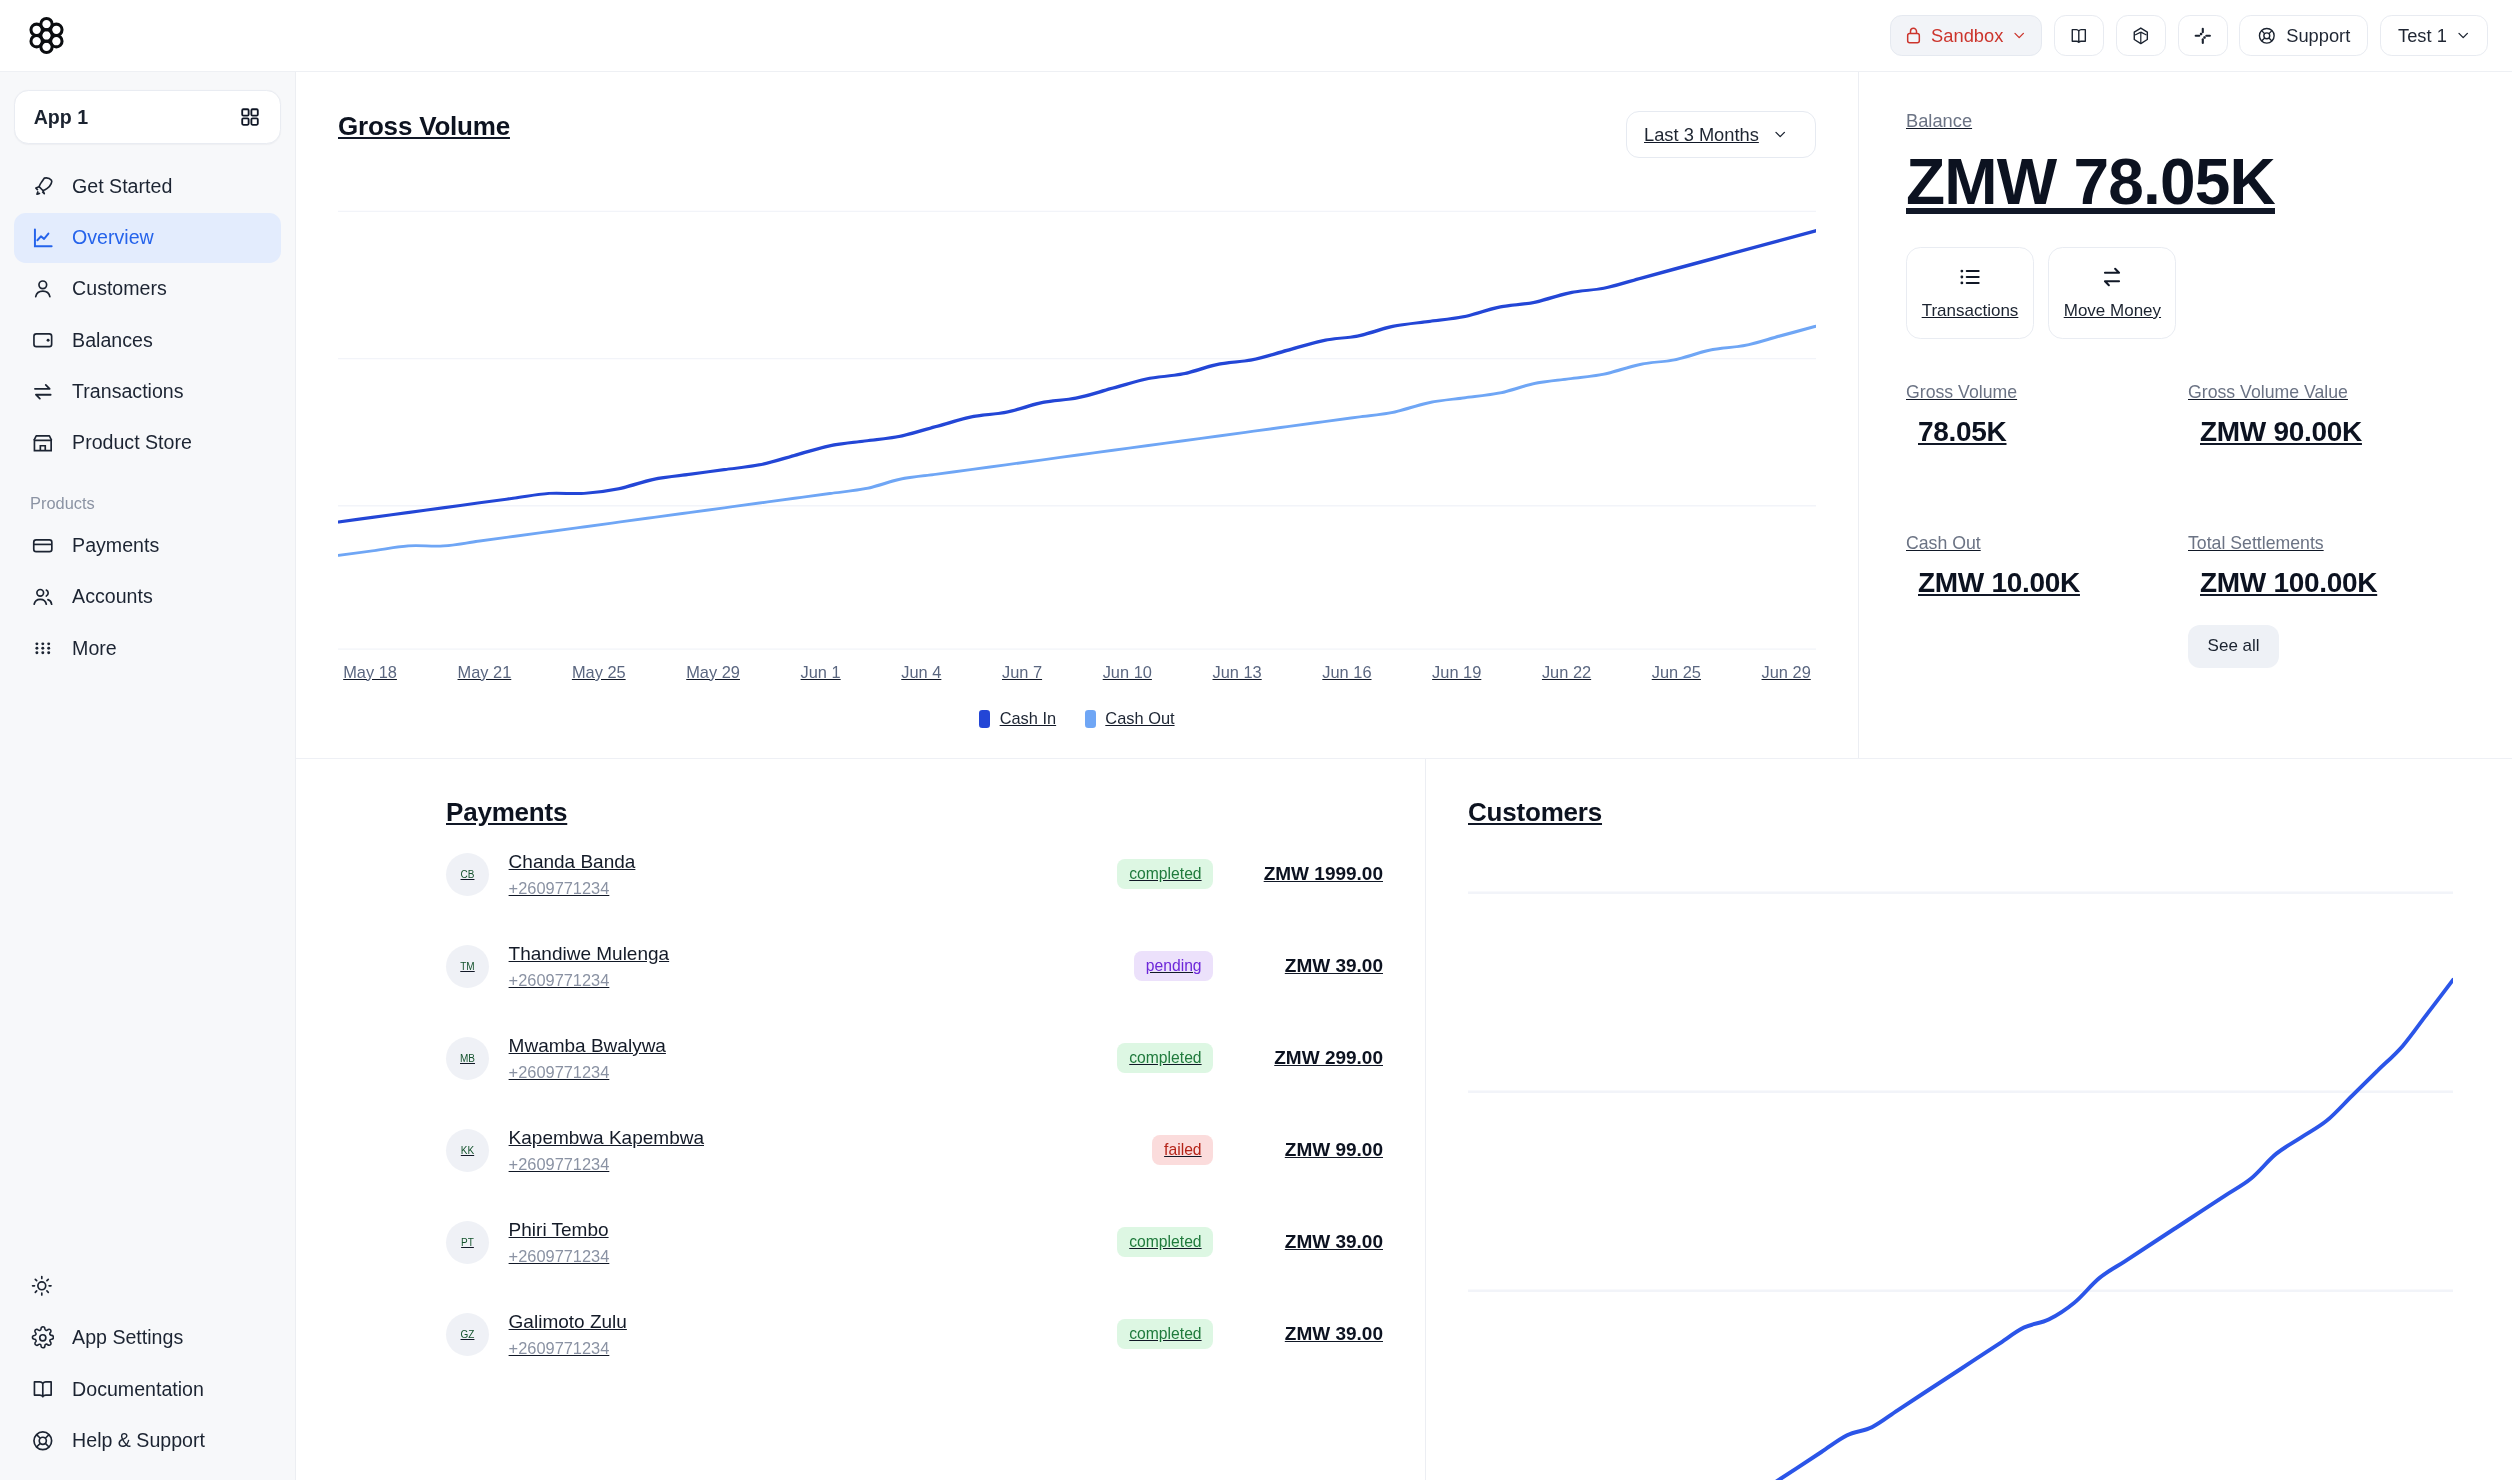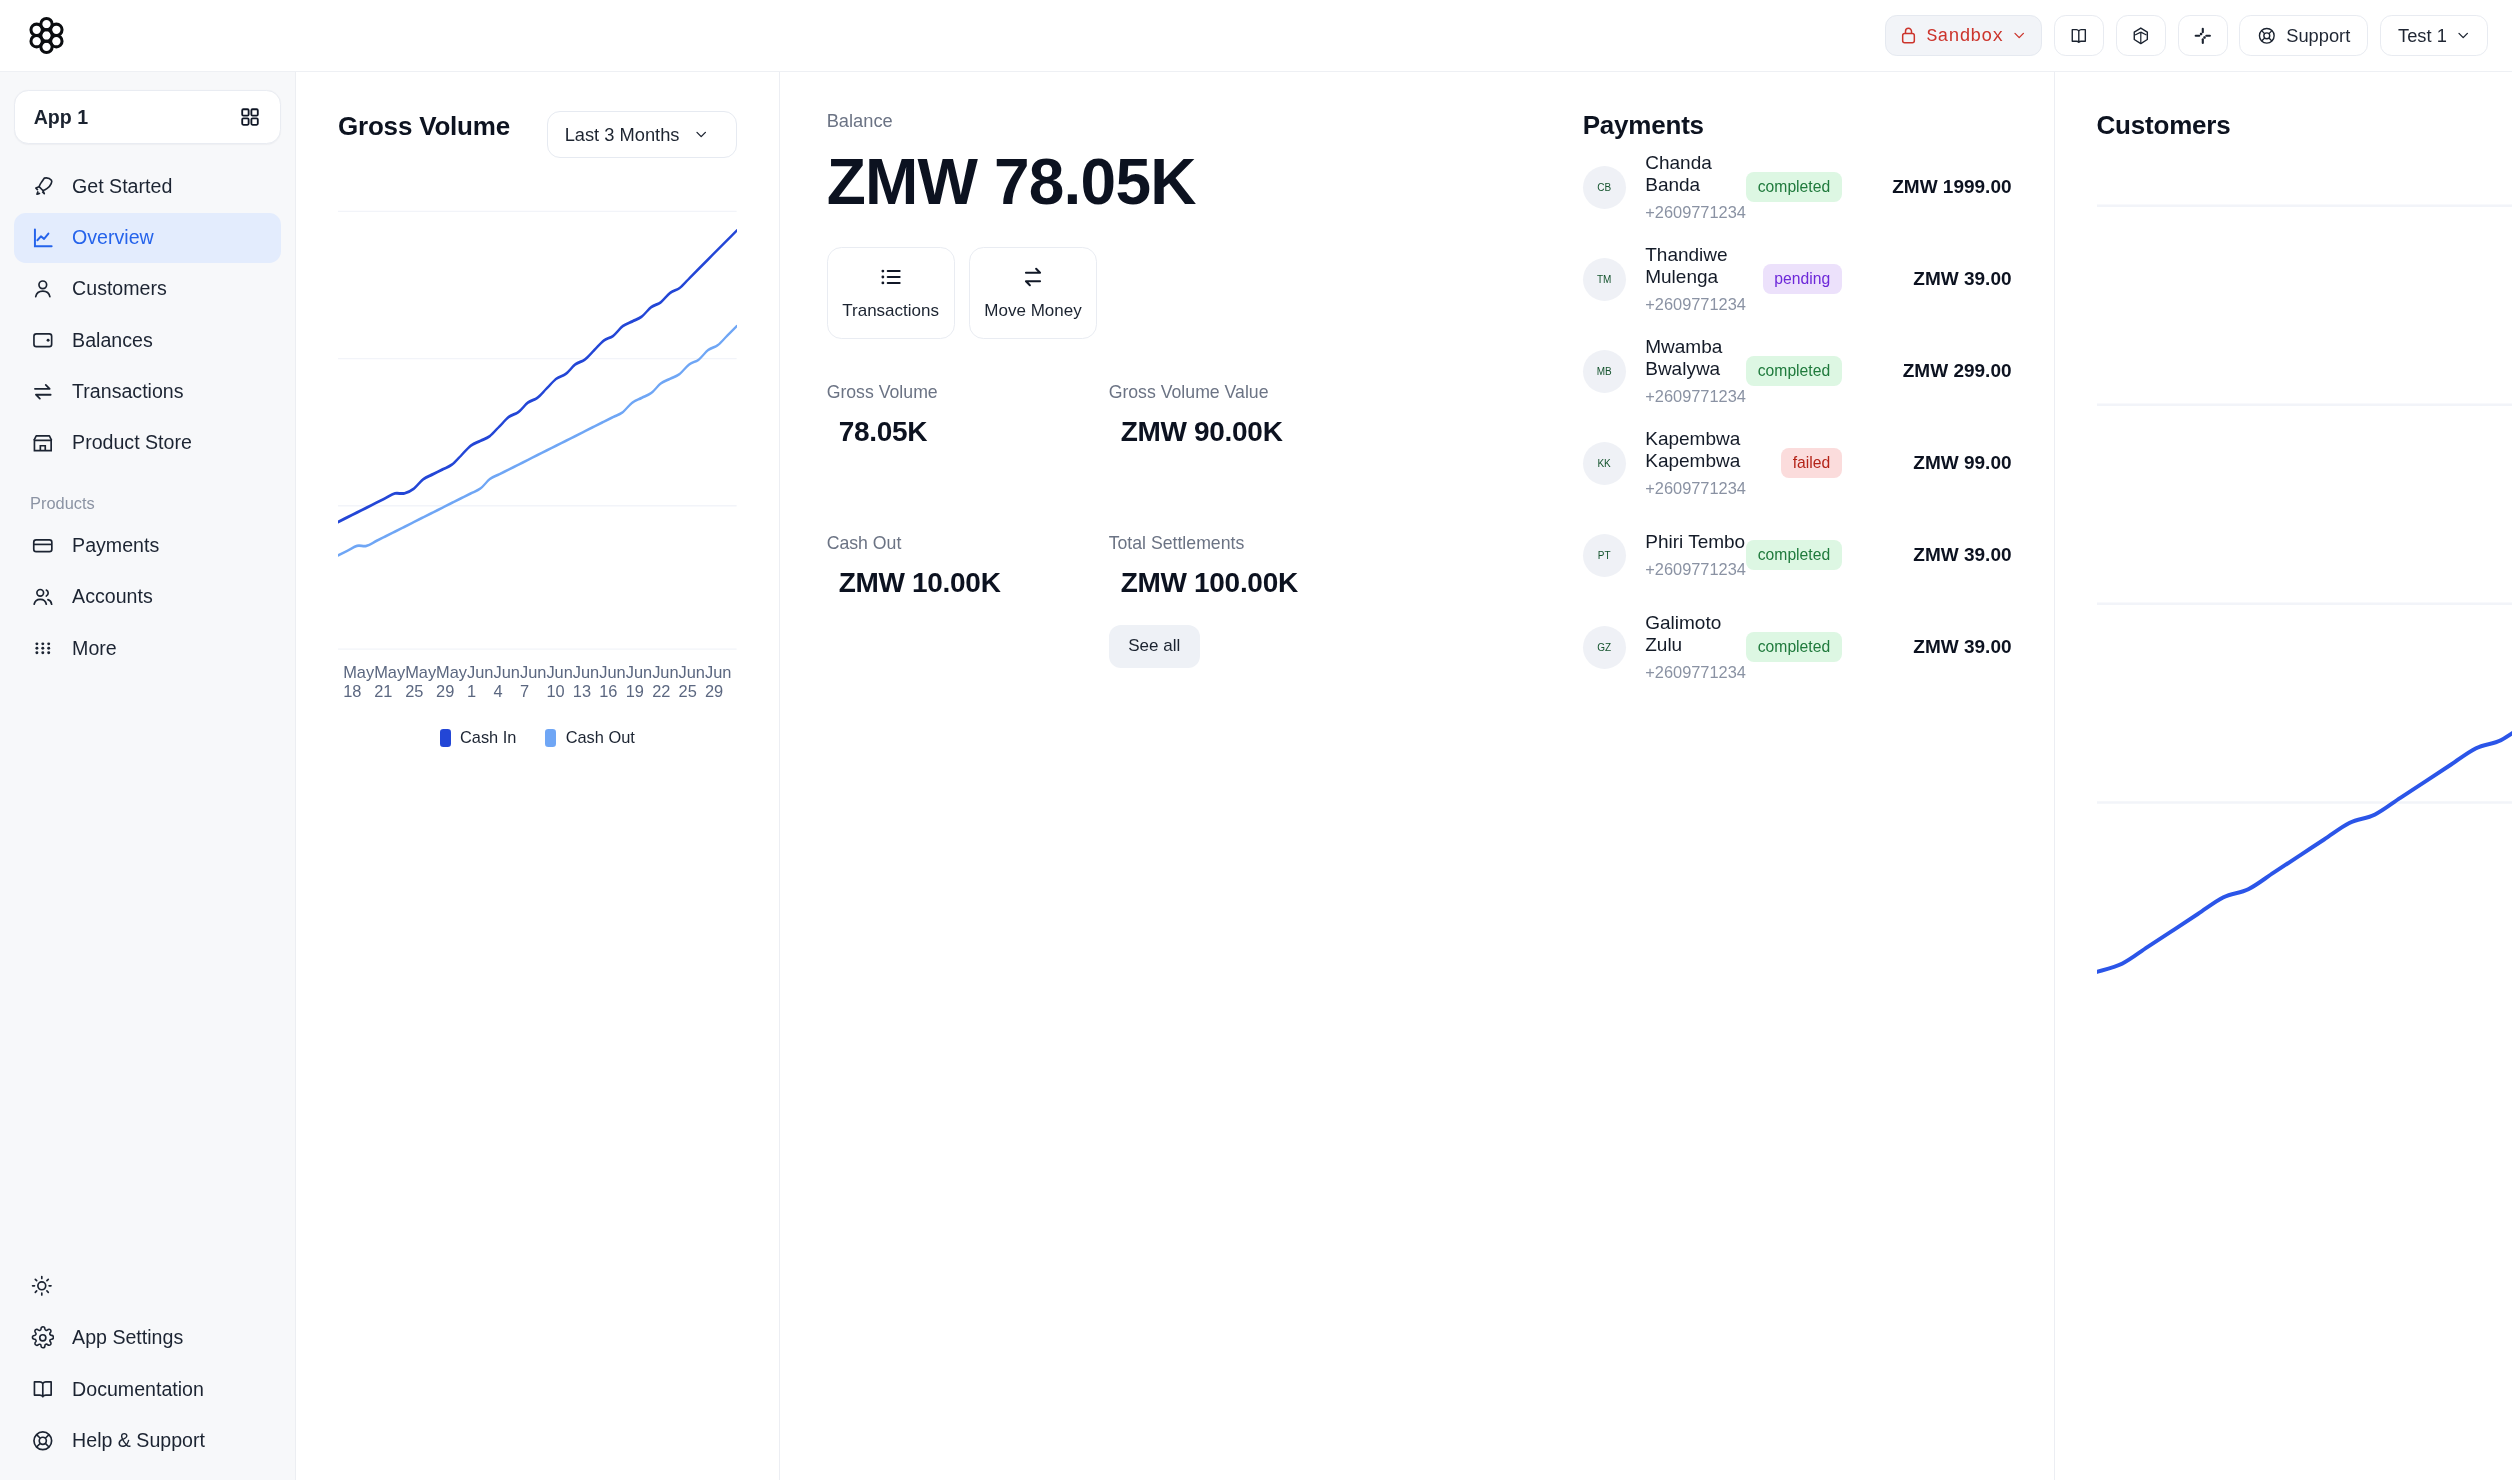--- a/index.html
+++ b/index.html
@@ -29,21 +29,21 @@
     height: 41px; border-radius: 11.8px;
     border: 1.3px solid #e8ebf1;
     background: #ffffff;
     display: flex; align-items: center; gap: 9.2px;
     padding: 0 17px;
     font-size: 18.3px; color: #1f2633;
     white-space: nowrap;
   }
   .pill.sandbox {
     background: #f2f4f8; border-color: #e5e9f0;
-    color: #cc342c; padding: 0 14.4px; gap: 9.2px; font-family: Liberation Mono, monospace;
+    color: #cc342c; padding: 0 14.4px; gap: 9.2px;
   }
   .pill.icon-only { width: 50px; padding: 0; justify-content: center; }
   .chev { width: 14.4px; height: 14.4px; flex: none; }
 
   
   .body { display: flex; flex: 1; min-height: 0; }
 
   
   .sidebar {
     width: 296px; min-width: 296px;
@@ -75,21 +75,21 @@
   .nav-item.active { background: #e3ecfd; color: #2563eb; font-weight: 500; }
   .nav-item .ico { width: 25px; height: 25px; flex: none; display: flex; align-items: center; justify-content: center; }
   .nav-group-label {
     font-size: 16.4px; color: #8b93a3;
     padding: 0 15.7px; margin: 26px 0 7.9px 0;
   }
   .sidebar-bottom { margin-top: auto; padding: 0 14.4px 14.4px 14.4px; }
   .theme-row { display: flex; align-items: center; height: 51px; padding: 0 15.7px; }
 
   
-  .main { flex: 1; min-width: 0; display: flex; flex-direction: row; background: #ffffff; }
+  .main { flex: 1; min-width: 0; display: flex; flex-direction: column; background: #ffffff; text-decoration: underline; }
 
   .top-section { display: flex; min-height: 0; border-bottom: 1.3px solid #eef0f5; }
   .chart-col { flex: 1; min-width: 0; padding: 39px 42px 0 42px; position: relative; }
   .chart-head { display: flex; align-items: flex-start; justify-content: space-between; }
   .chart-title { font-size: 26px; font-weight: 700; color: #0d1320; letter-spacing: -0.2px; }
   .range-select {
     height: 47px; min-width: 190px;
     border: 1.3px solid #e6eaf1; border-radius: 13px;
     background: #fff; display: flex; align-items: center; 
     padding: 0 17px; gap: 14.4px; font-size: 18.3px; color: #1e2531;

